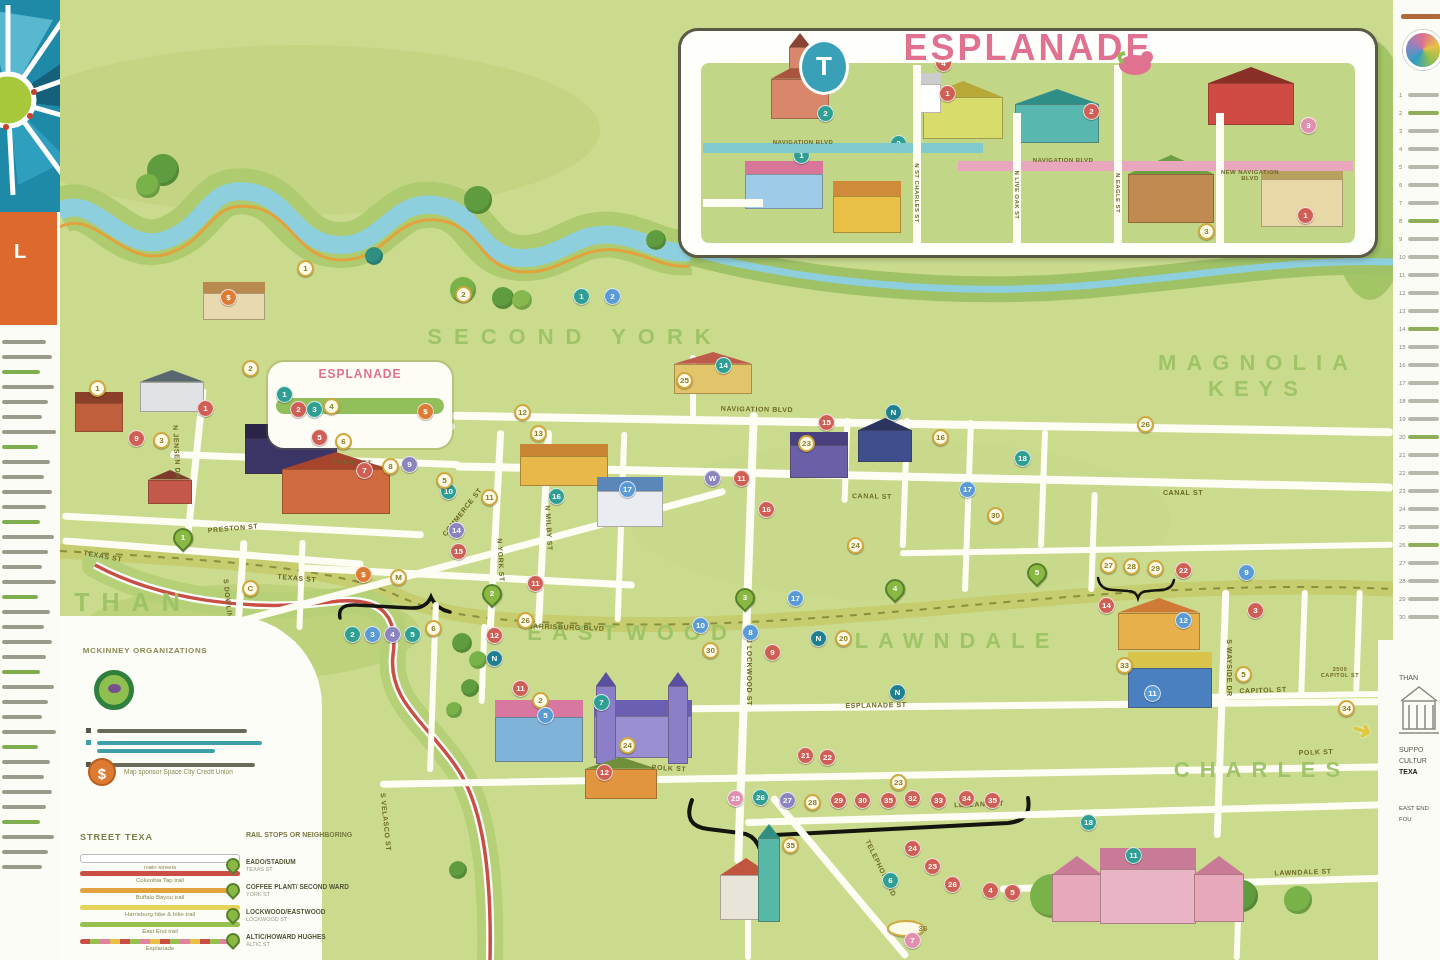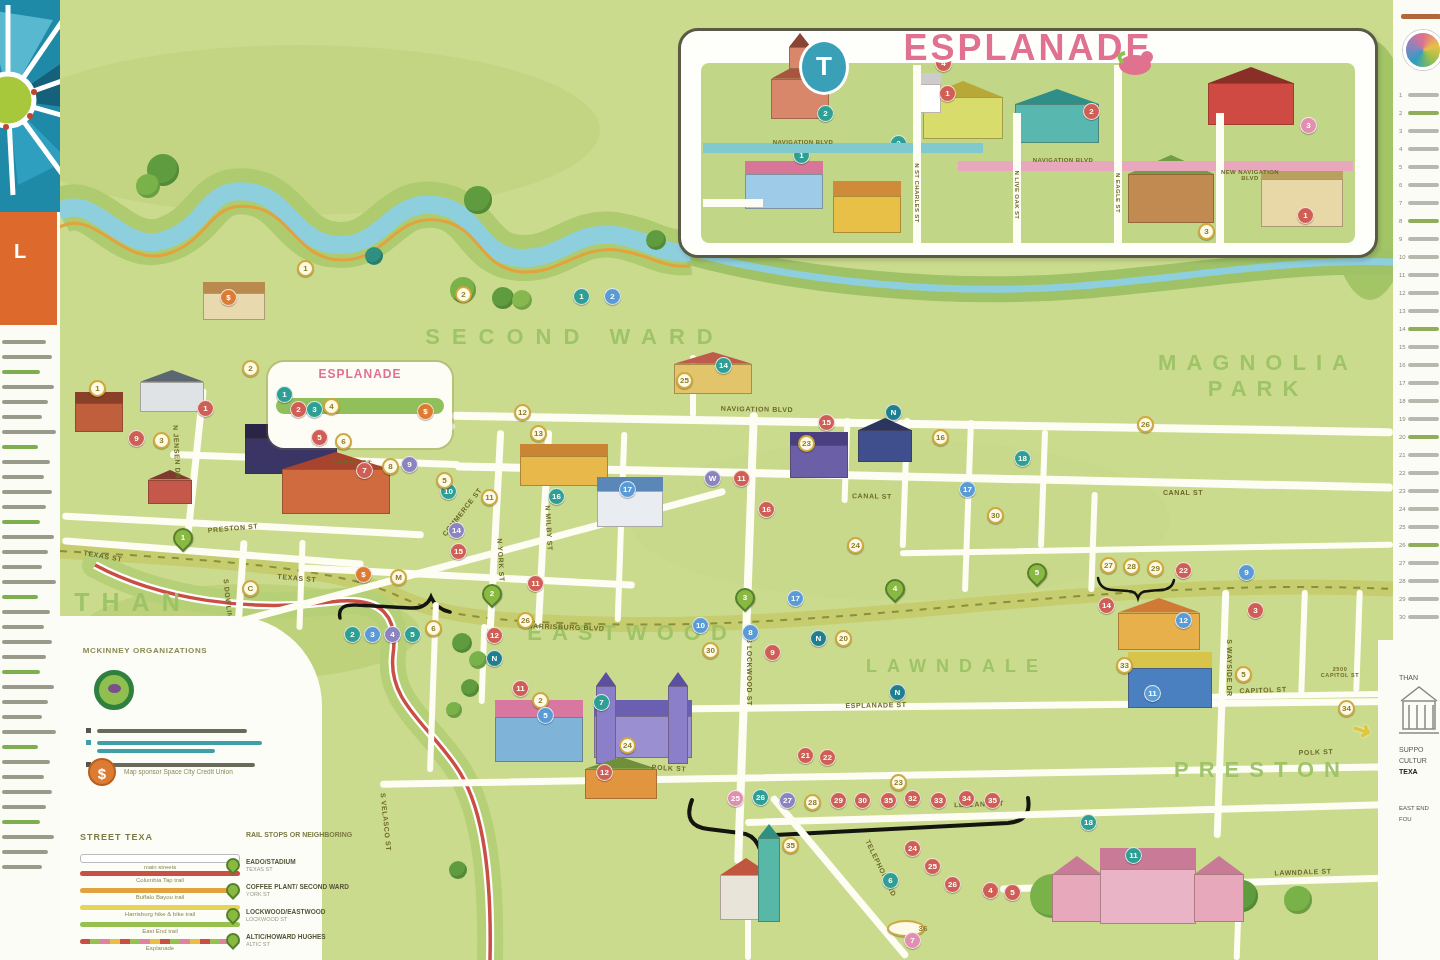--- a/index.html
+++ b/index.html
@@ -176,27 +176,27 @@
         <div class="slabel" style="left: 1340px; top: 672px; transform: translate(-50%, -50%) rotate(0deg); font-size: 5.5px;">2500
 CAPITOL ST</div>
         <div class="slabel" style="left: 881px; top: 868px; transform: translate(-50%, -50%) rotate(64deg);">TELEPHONE RD</div>
         <div class="slabel" style="left: 749px; top: 672px; transform: translate(-50%, -50%) rotate(90deg);">S LOCKWOOD ST</div>
         <div class="slabel" style="left: 1229px; top: 668px; transform: translate(-50%, -50%) rotate(90deg);">S WAYSIDE DR</div>
         <div class="slabel" style="left: 229px; top: 608px; transform: translate(-50%, -50%) rotate(84deg);">S DOWLING ST</div>
         <div class="slabel" style="left: 501px; top: 560px; transform: translate(-50%, -50%) rotate(87deg);">N YORK ST</div>
         <div class="slabel" style="left: 549px; top: 528px; transform: translate(-50%, -50%) rotate(87deg);">N MILBY ST</div>
         <div class="slabel" style="left: 177px; top: 452px; transform: translate(-50%, -50%) rotate(87deg);">N JENSEN DR</div>
         <div class="slabel" style="left: 386px; top: 822px; transform: translate(-50%, -50%) rotate(84deg);">S VELASCO ST</div>
-        <div class="nlabel" style="left: 575px; top: 337px; font-size: 22px; letter-spacing: 12px;">SECOND  WARD</div>
+        <div class="nlabel" style="left: 575px; top: 337px; font-size: 22px; letter-spacing: 12px;">SECOND  YORK</div>
         <div class="nlabel" style="left: 1258px; top: 376px; font-size: 22px; letter-spacing: 10px;">MAGNOLIA
-PARK</div>
+KEYS</div>
         <div class="nlabel" style="left: 133px; top: 602px; font-size: 25px; letter-spacing: 12px;">THAN</div>
         <div class="nlabel" style="left: 632px; top: 633px; font-size: 22px; letter-spacing: 10px;">EASTWOOD</div>
-        <div class="nlabel" style="left: 957px; top: 666px; font-size: 18px; letter-spacing: 10px;">LAWNDALE</div>
-        <div class="nlabel" style="left: 1262px; top: 770px; font-size: 22px; letter-spacing: 10px;">PRESTON</div>
+        <div class="nlabel" style="left: 957px; top: 641px; font-size: 22px; letter-spacing: 10px;">LAWNDALE</div>
+        <div class="nlabel" style="left: 1262px; top: 770px; font-size: 22px; letter-spacing: 10px;">CHARLES</div>
       </div>
     <div id="trees">
         <div class="tree" style="left: 147px; top: 154px; width: 32px; height: 32px; background: rgb(95, 156, 63);"></div>
         <div class="tree" style="left: 136px; top: 174px; width: 24px; height: 24px; background: rgb(122, 178, 74);"></div>
         <div class="tree" style="left: 464px; top: 186px; width: 28px; height: 28px; background: rgb(95, 156, 63);"></div>
         <div class="tree" style="left: 450px; top: 277px; width: 26px; height: 26px; background: rgb(122, 178, 74);"></div>
         <div class="tree" style="left: 492px; top: 287px; width: 22px; height: 22px; background: rgb(95, 156, 63);"></div>
         <div class="tree" style="left: 512px; top: 290px; width: 20px; height: 20px; background: rgb(135, 184, 79);"></div>
         <div class="tree" style="left: 365px; top: 247px; width: 18px; height: 18px; background: rgb(47, 143, 128);"></div>
         <div class="tree" style="left: 646px; top: 230px; width: 20px; height: 20px; background: rgb(95, 156, 63);"></div>

